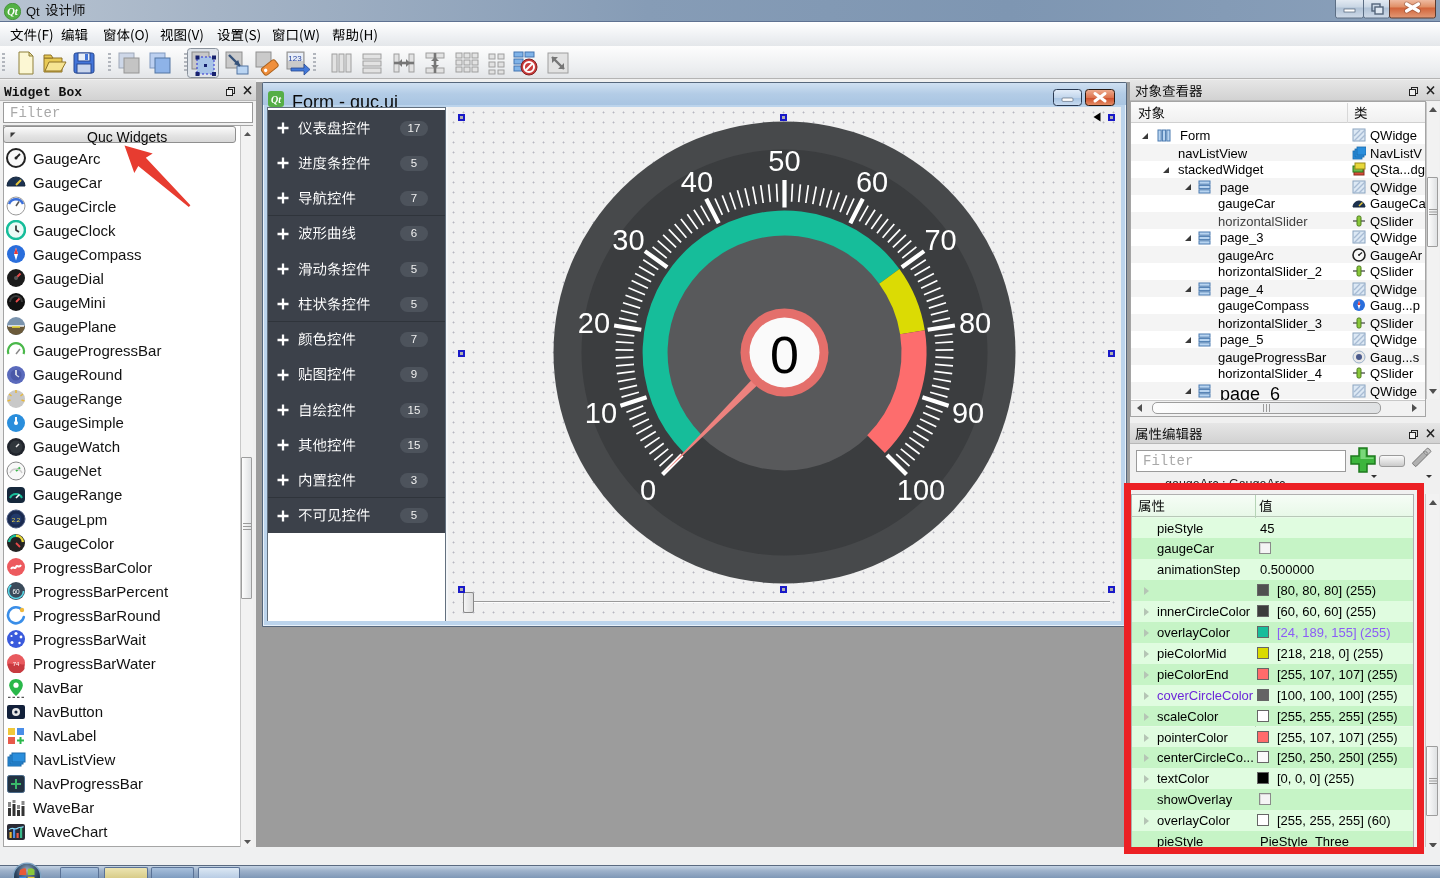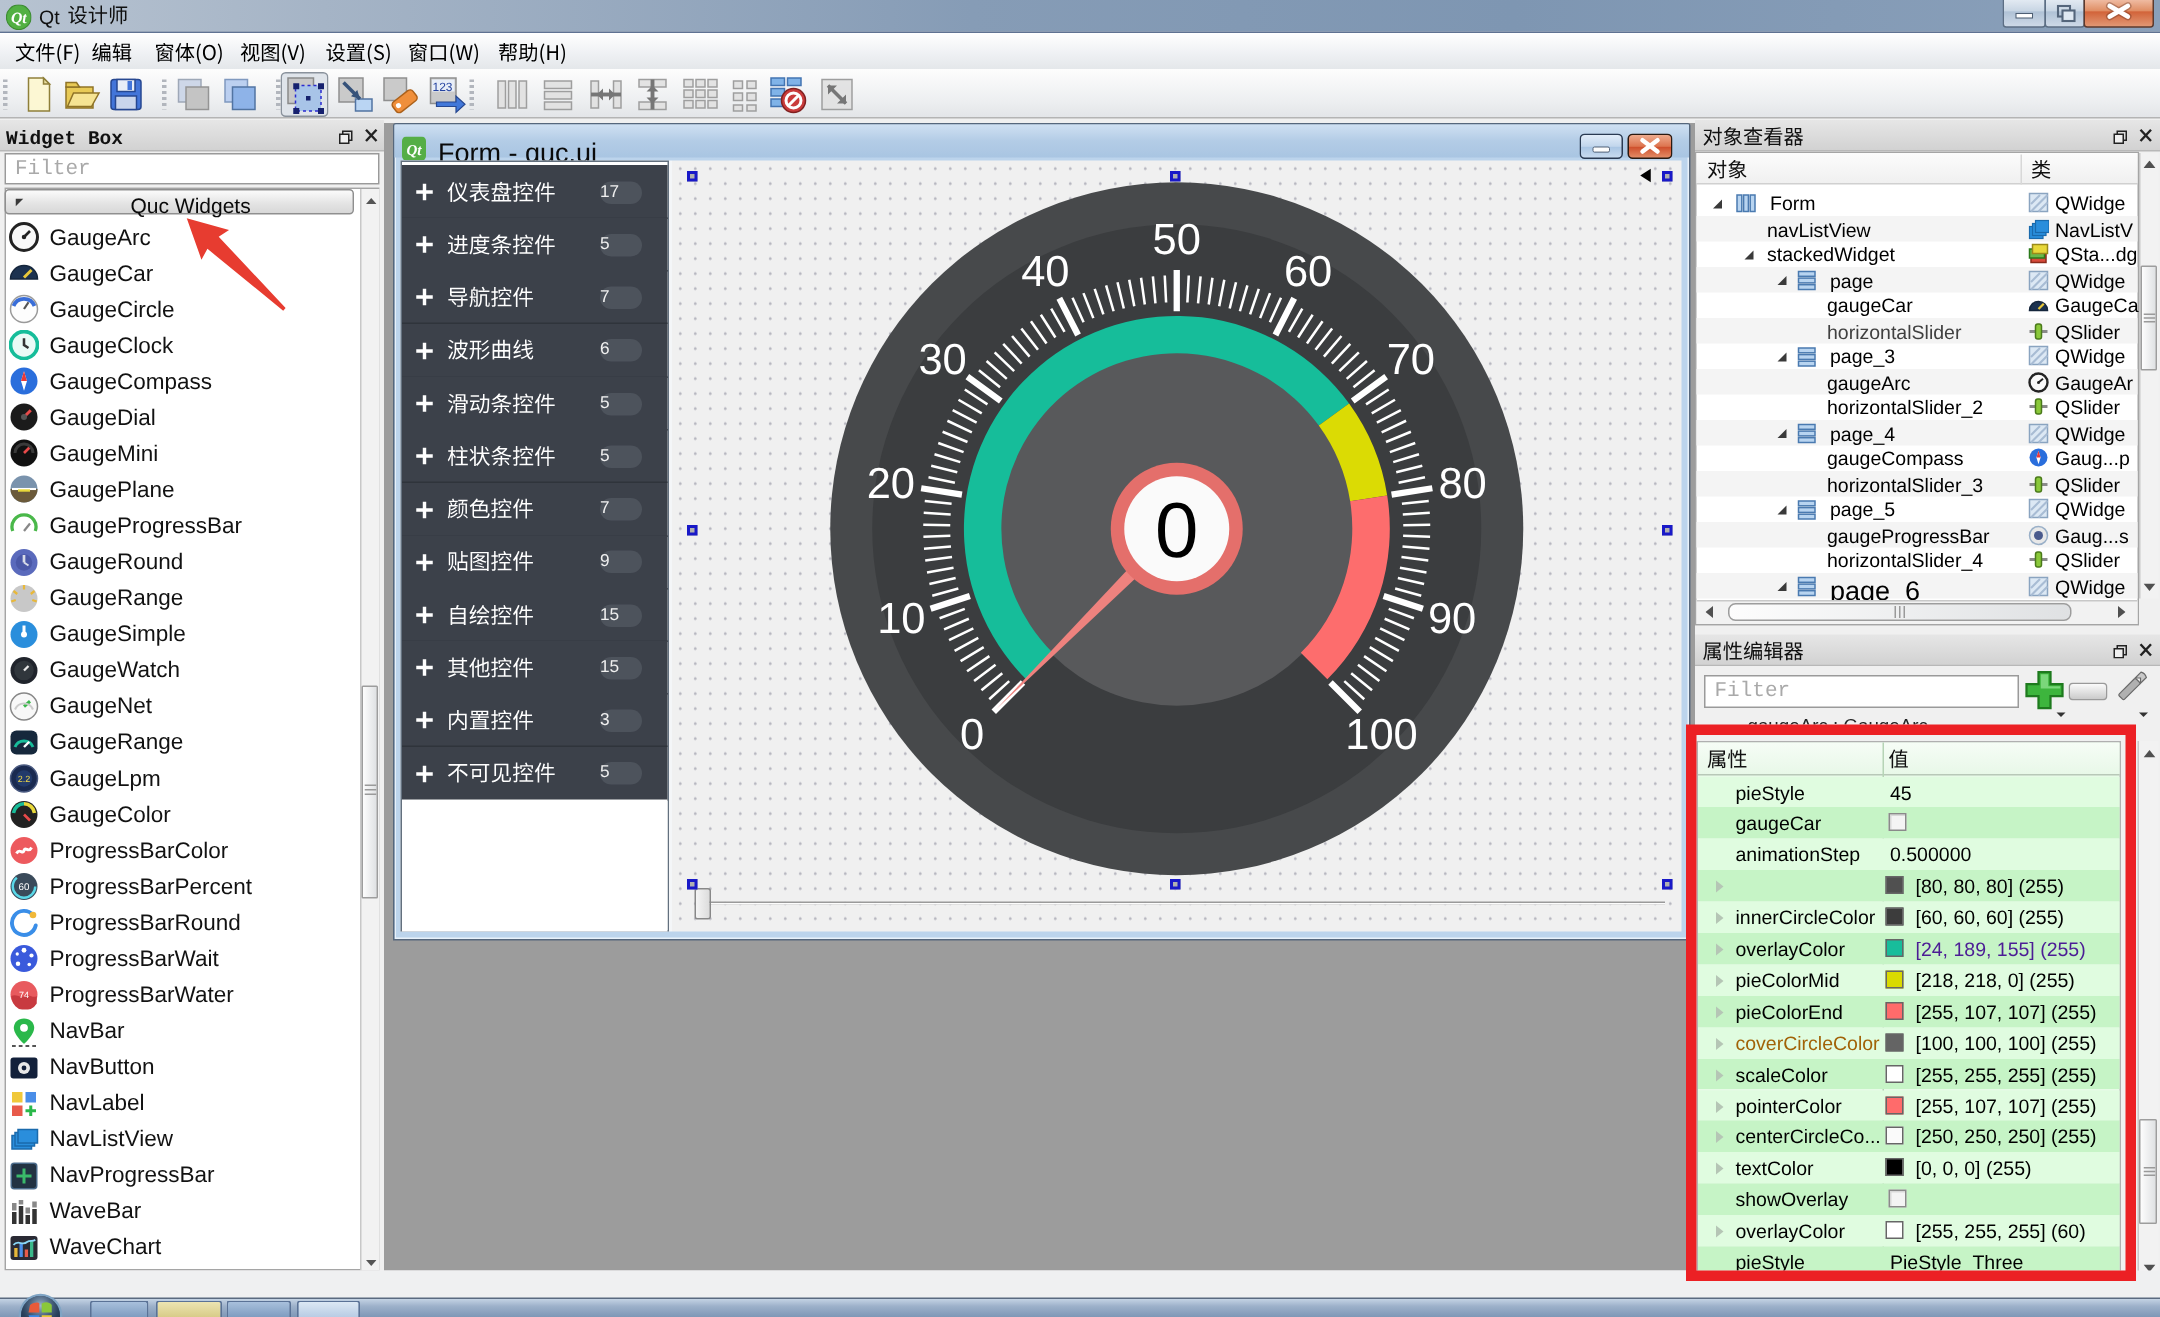--- a/index.html
+++ b/index.html
@@ -36,21 +36,21 @@
 #formwin{position:absolute;left:262px;top:82px;width:865px;height:545px;
   background:#bcd4ec;border:1px solid #56677c;border-radius:2px 2px 0 0;
   box-shadow:inset 0 0 0 1px #e8f1fa}
 #formtitle{position:absolute;width:863px;height:22px;
   background:linear-gradient(#cfe0f2,#b3cce6 50%,#a9c5e2)}
 #navlist{position:absolute;width:179px;height:514px;background:#fff;
   border:1px solid #63707e}
 .navrow{position:absolute;left:0;width:177px;height:36px;background:#3c414a;
   border-bottom:1px solid #2f343b}
 .navbadge{position:absolute;right:18px;top:10px;width:28px;height:15px;border-radius:8px;
-  background:#4d535c;color:#f0f0f0;font-size:11.5px;text-align:left;line-height:15px}
+  background:#4d535c;color:#f0f0f0;font-size:11.5px;text-align:center;line-height:15px}
 #canvas{position:absolute;left:448px;top:107px;width:673px;height:514px;background:#f0f0f0}
 #grid{position:absolute;left:448px;top:107px;width:673px;height:514px}
 .handle{position:absolute;width:7px;height:7px;background:#b0b0b0;border:2px solid #1919c8}
 
 #rpanel{position:absolute;left:1130px;top:80px;width:310px;height:777px;background:#f0f0f0}
 .rtree{position:absolute;left:1130px;top:101px;width:296px;height:316px;background:#fff;
   border:1px solid #a5a5a5}
 
 #ptable{position:absolute;left:1131px;top:494px;width:283px;height:360px;background:#e7fbe7;
   border:1px solid #b0b0b0}
@@ -926,34 +926,34 @@
 <div class="abs" style="left:1277px;top:583.2px;font-size:13px;color:#000">[80, 80, 80] (255)</div>
 <div class="abs" style="left:1132px;top:601.1px;width:281px;height:20.9px;background:#e0fce0"></div>
 <div class="parr" style="left:1144px;top:608.1px;position:absolute"></div>
 <div class="abs" style="left:1157px;top:604.1px;font-size:13px;color:#000">innerCircleColor</div>
 <div class="abs" style="left:1257px;top:605.1px;width:12px;height:12px;background:rgb(60,60,60);border:1px solid #666"></div>
 <div class="abs" style="left:1277px;top:604.1px;font-size:13px;color:#000">[60, 60, 60] (255)</div>
 <div class="abs" style="left:1132px;top:622.0px;width:281px;height:20.9px;background:#c6f4c6"></div>
 <div class="parr" style="left:1144px;top:629.0px;position:absolute"></div>
 <div class="abs" style="left:1157px;top:625.0px;font-size:13px;color:#000">overlayColor</div>
 <div class="abs" style="left:1257px;top:626.0px;width:12px;height:12px;background:rgb(24,189,155);border:1px solid #666"></div>
-<div class="abs" style="left:1277px;top:625.0px;font-size:13px;color:#4c1d95">[24, 189, 155] (255)</div>
+<div class="abs" style="left:1277px;top:625.0px;font-size:13px;color:#8b5cf6">[24, 189, 155] (255)</div>
 <div class="abs" style="left:1132px;top:642.9px;width:281px;height:20.9px;background:#e0fce0"></div>
 <div class="parr" style="left:1144px;top:649.9px;position:absolute"></div>
 <div class="abs" style="left:1157px;top:645.9px;font-size:13px;color:#000">pieColorMid</div>
 <div class="abs" style="left:1257px;top:646.9px;width:12px;height:12px;background:rgb(218,218,0);border:1px solid #666"></div>
 <div class="abs" style="left:1277px;top:645.9px;font-size:13px;color:#000">[218, 218, 0] (255)</div>
 <div class="abs" style="left:1132px;top:663.8px;width:281px;height:20.9px;background:#c6f4c6"></div>
 <div class="parr" style="left:1144px;top:670.8px;position:absolute"></div>
 <div class="abs" style="left:1157px;top:666.8px;font-size:13px;color:#000">pieColorEnd</div>
 <div class="abs" style="left:1257px;top:667.8px;width:12px;height:12px;background:rgb(255,107,107);border:1px solid #666"></div>
 <div class="abs" style="left:1277px;top:666.8px;font-size:13px;color:#000">[255, 107, 107] (255)</div>
 <div class="abs" style="left:1132px;top:684.7px;width:281px;height:20.9px;background:#e0fce0"></div>
 <div class="parr" style="left:1144px;top:691.7px;position:absolute"></div>
-<div class="abs" style="left:1157px;top:687.7px;font-size:13px;color:#a16207">coverCircleColor</div>
+<div class="abs" style="left:1157px;top:687.7px;font-size:13px;color:#6d28d9">coverCircleColor</div>
 <div class="abs" style="left:1257px;top:688.7px;width:12px;height:12px;background:rgb(100,100,100);border:1px solid #666"></div>
 <div class="abs" style="left:1277px;top:687.7px;font-size:13px;color:#000">[100, 100, 100] (255)</div>
 <div class="abs" style="left:1132px;top:705.6px;width:281px;height:20.9px;background:#c6f4c6"></div>
 <div class="parr" style="left:1144px;top:712.6px;position:absolute"></div>
 <div class="abs" style="left:1157px;top:708.6px;font-size:13px;color:#000">scaleColor</div>
 <div class="abs" style="left:1257px;top:709.6px;width:12px;height:12px;background:rgb(255,255,255);border:1px solid #666"></div>
 <div class="abs" style="left:1277px;top:708.6px;font-size:13px;color:#000">[255, 255, 255] (255)</div>
 <div class="abs" style="left:1132px;top:726.5px;width:281px;height:20.9px;background:#e0fce0"></div>
 <div class="parr" style="left:1144px;top:733.5px;position:absolute"></div>
 <div class="abs" style="left:1157px;top:729.5px;font-size:13px;color:#000">pointerColor</div>

